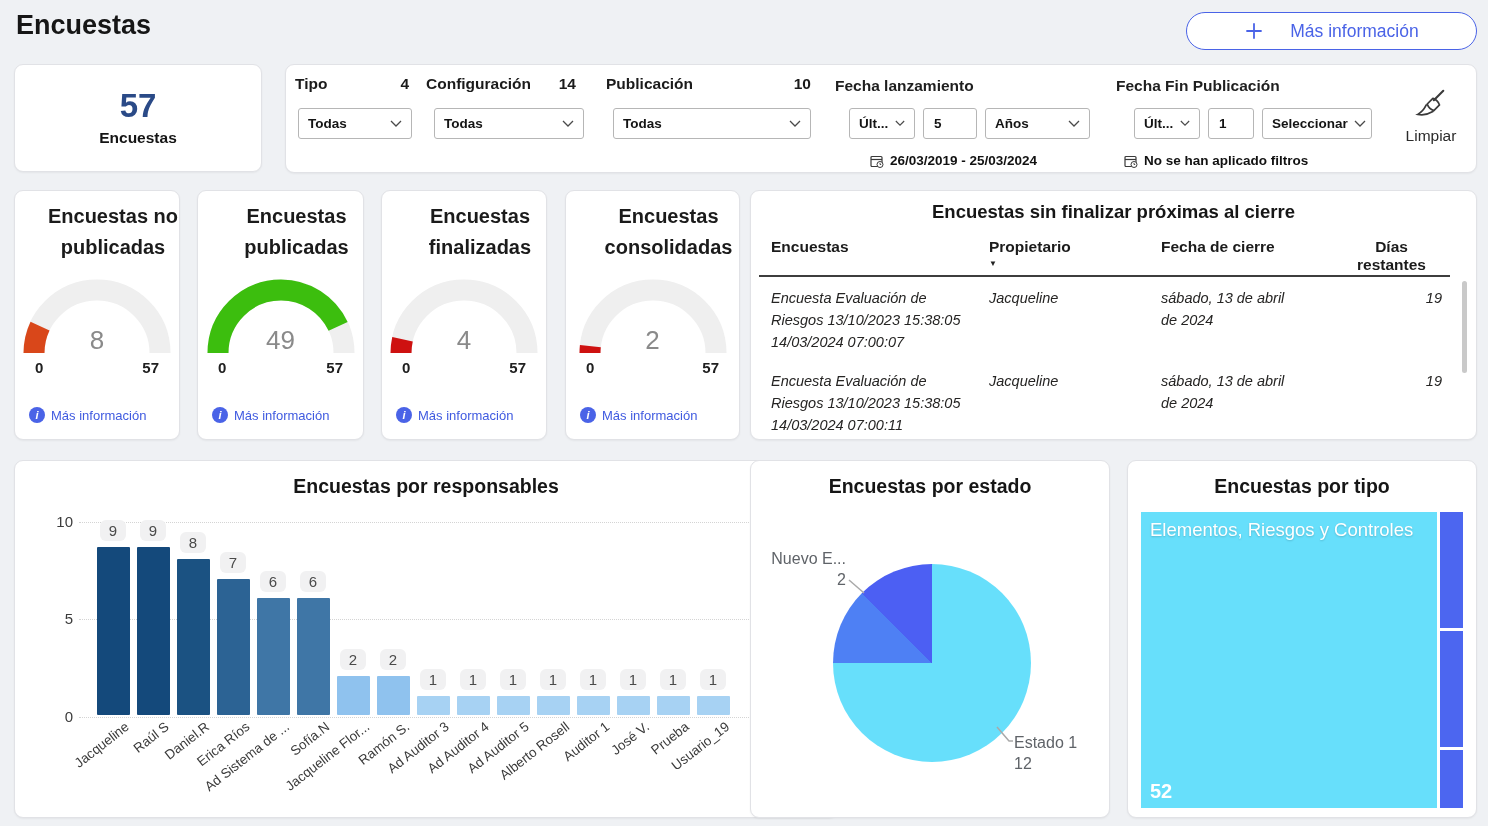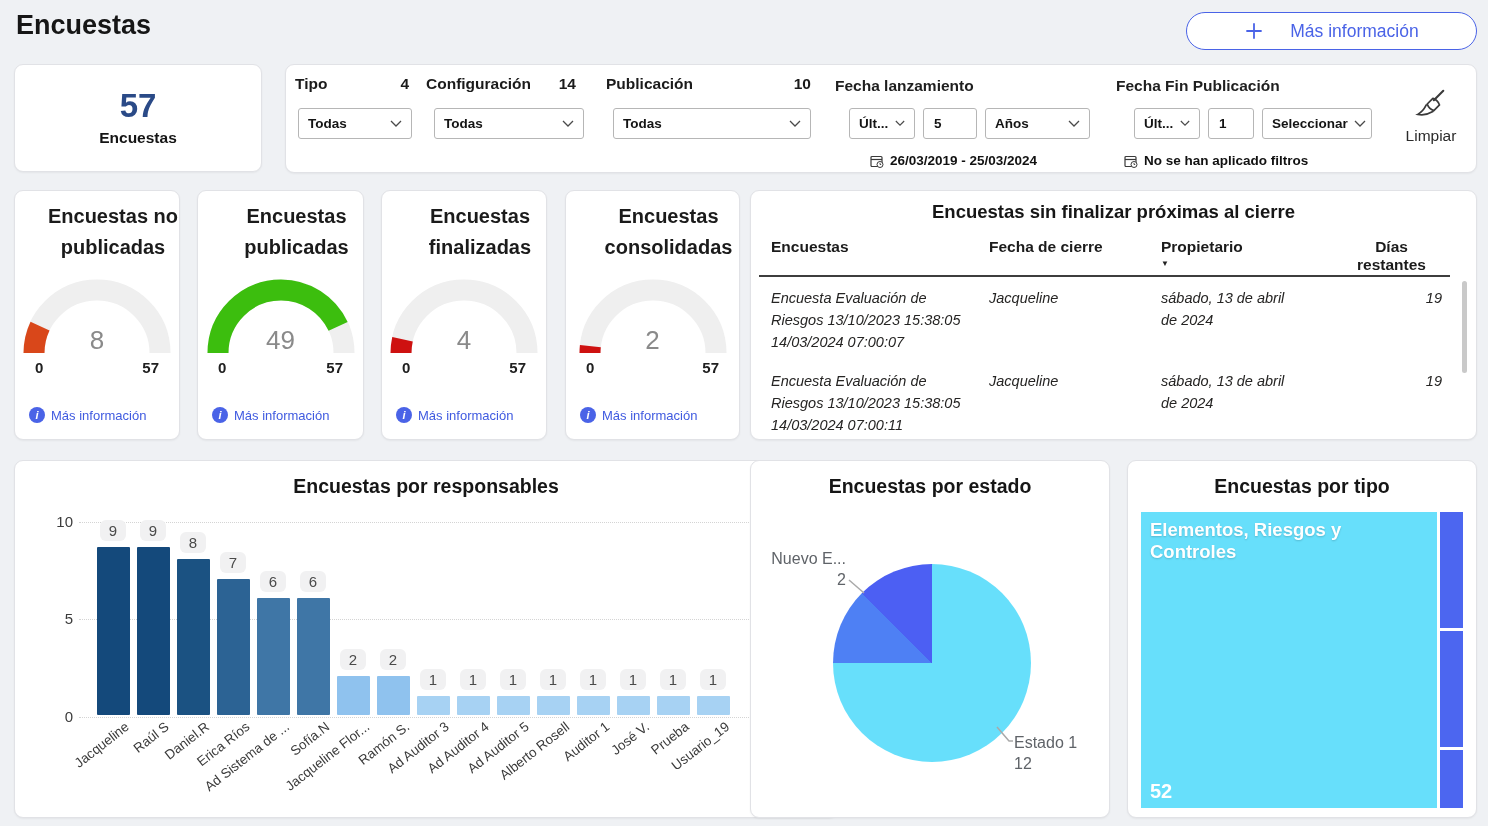--- a/index.html
+++ b/index.html
@@ -91,21 +91,21 @@
   .pie-card { left:750px; top:460px; width:360px; height:358px; }
   .pie { position:absolute; left:82px; top:103px; width:198px; height:198px; border-radius:50%; cursor:pointer; }
   .pie-label { position:absolute; font-size:16px; color:#5f6368; line-height:1.3; }
   .pl-nuevo { left:0; top:88px; width:95px; text-align:right; }
   .pl-estado { left:263px; top:272px; text-align:left; }
   .leader-svg { position:absolute; left:0; top:0; pointer-events:none; }
 
   .tm-card { left:1127px; top:460px; width:350px; height:358px; }
   .tm { position:absolute; left:13px; top:51px; right:13px; bottom:9px; display:flex; gap:3px; }
   .tm-main { position:relative; width:296px; flex:none; cursor:pointer; }
-  .tm-main-label { position:absolute; left:9px; top:7px; right:6px; font-size:18.5px; font-weight:700; color:#fff; text-shadow:0 1px 2px rgba(0,0,0,.18); }
+  .tm-main-label { position:absolute; left:9px; top:7px; right:6px; font-size:18.5px; font-weight:400; color:#fff; text-shadow:0 1px 2px rgba(0,0,0,.18); }
   .tm-main-value { position:absolute; left:9px; bottom:5px; font-size:20px; font-weight:700; color:#fff; }
   .tm-col { flex:1; display:flex; flex-direction:column; gap:3px; }
 </style>
 </head>
 <body>
 
 <div class="page">
 
   <div class="page-title">Encuestas</div>
 
@@ -286,25 +286,25 @@
     <div class="glink">
       <span class="info-dot">i</span>
       <span class="glink-text">Más información</span>
     </div>
   </div>
 
   <div class="card table-card">
     <div class="ttitle">Encuestas sin finalizar próximas al cierre</div>
     <div class="thead">
       <div>Encuestas</div>
-      <div>Fecha de cierre</div>
       <div>
         <div>Propietario</div>
         <div class="sort-caret">▼</div>
       </div>
+      <div>Fecha de cierre</div>
       <div class="num">Días restantes</div>
     </div>
     <div class="tdivider"></div>
     <div class="trows">
       <div class="trow">
         <div class="c1">Encuesta Evaluación de Riesgos 13/10/2023 15:38:05 14/03/2024 07:00:07</div>
         <div>Jacqueline</div>
         <div class="c3">sábado, 13 de abril de 2024</div>
         <div class="num">19</div>
       </div>

